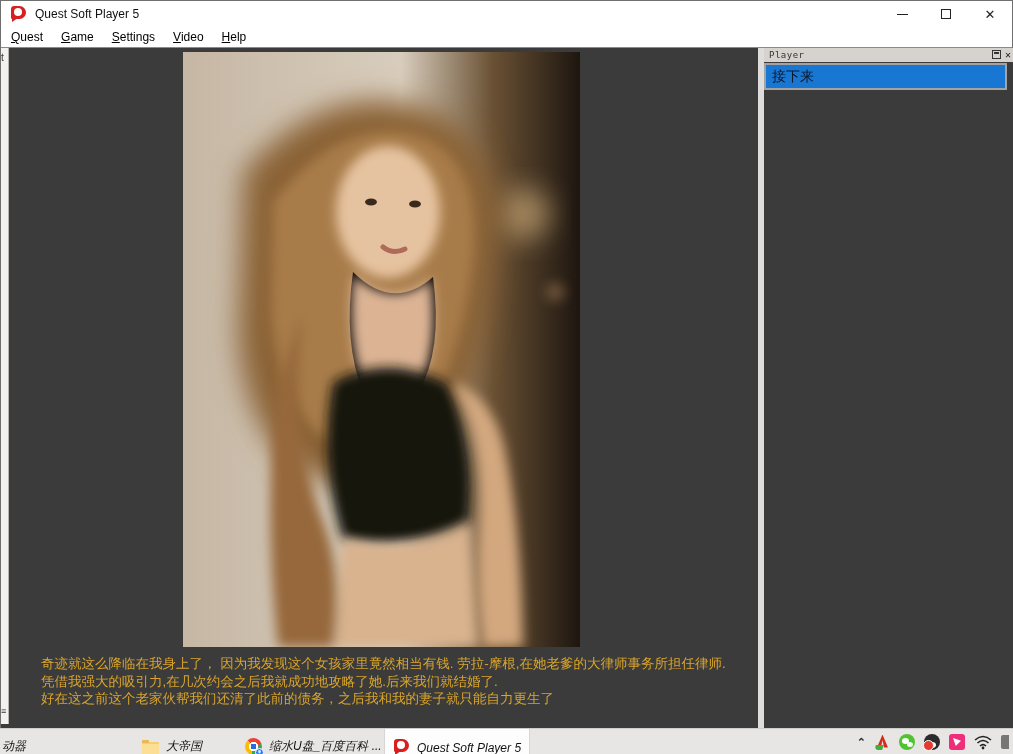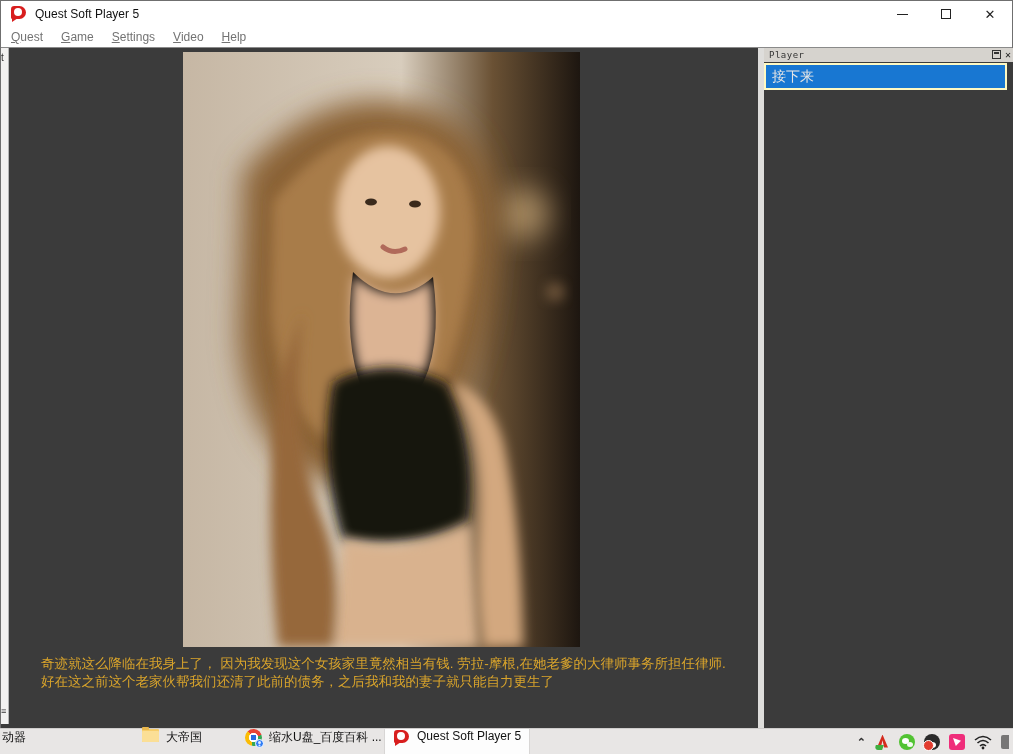--- a/index.html
+++ b/index.html
@@ -21,21 +21,21 @@
                     background:#d81e1e; clip-path:polygon(0 100%,0 0,100% 0); }
   .title-text { font-size:12px; color:#111; margin-left:8px; }
   .win-controls { position:absolute; right:0; top:0; height:26px; display:flex; }
   .win-btn { width:44px; height:26px; display:flex; align-items:center; justify-content:center;
              color:#222; font-size:13px; }
   .glyph-min { width:11px; height:1px; background:#222; display:block; }
   .glyph-max { width:10px; height:10px; border:1px solid #222; display:block; }
   .glyph-close { font-size:13px; line-height:1; }
 
   .menubar { position:absolute; left:0; top:26px; width:100%; height:20px; background:#fff;
-             display:flex; align-items:center; font-size:12px; color:#737373; }
+             display:flex; align-items:center; font-size:12px; color:#000000; }
   .menu-item { padding:2px 8px; margin-left:2px; }
   .menu-item u { text-decoration:underline; }
 
   
   .client { position:absolute; left:0; top:46px; width:1011px; height:681px; background:#3b3b3b;
             border-top:1px solid #8a8a8a; }
   .under-sliver { position:absolute; left:0; top:0; width:8px; height:676px; background:#f2f1f0;
                   border-right:1px solid #b5b5b5; font-size:10px; color:#333; }
   .under-sliver .g1 { position:absolute; left:0; top:4px; }
   .under-sliver .g2 { position:absolute; left:0; top:658px; font-size:9px; }
@@ -52,27 +52,27 @@
   .actions { position:absolute; left:763px; top:0; width:250px; height:681px; background:#3b3b3b; }
   .actions-header { position:absolute; left:0; top:0; width:100%; height:14px; background:#d6d3ce;
                     display:flex; align-items:center; font-family:"DejaVu Sans Mono", monospace;
                     font-size:9px; color:#333; }
   .actions-title { margin-left:5px; letter-spacing:0.5px; }
   .actions-header .hdr-icons { position:absolute; right:3px; top:2px; display:flex; gap:4px; }
   .float-ic { width:9px; height:9px; border:1px solid #333; position:relative; }
   .float-ic::after { content:""; position:absolute; left:1px; top:1px; width:5px; height:2px; background:#333; }
   .close-ic { font-size:10px; line-height:9px; color:#222; }
   .action-item { position:absolute; left:0; top:15px; width:243px; height:27px;
-                 background:#1877d2; border:2px solid #fef9c3;
-                 color:#e5e5e5; font-size:14px; display:flex; align-items:center; padding-left:6px; }
+                 background:#1877d2; border:2px solid #a3a3a3;
+                 color:#0f172a; font-size:14px; display:flex; align-items:center; padding-left:6px; }
 
   
   .taskbar { position:absolute; left:0; top:728px; width:1013px; height:26px; background:#e8e6e5;
              border-top:1px solid #cfcdcc; font-size:12px; color:#111; }
-  .tb-item { position:absolute; top:0; height:26px; display:flex; align-items:flex-start; gap:7px; }
+  .tb-item { position:absolute; top:0; height:26px; display:flex; align-items:flex-end; gap:7px;font-style:italic; }
   .tb-item.active { background:#fdfdfd; border-left:1px solid #d8d6d5; border-right:1px solid #d8d6d5; padding:0 8px; }
   .tb-label { white-space:nowrap; }
 
   .folder-ic { width:17px; height:13px; background:#f7ce6b; border-radius:1px; position:relative; }
   .folder-ic::before { content:""; position:absolute; left:0; top:-2px; width:7px; height:3px;
                        background:#e9b84e; border-radius:1px 1px 0 0; }
   .folder-ic::after { content:""; position:absolute; left:0; top:2px; width:17px; height:11px;
                       background:#fbdf96; border-radius:1px; }
 
   .chrome-ic { width:17px; height:17px; border-radius:50%; position:relative;
@@ -191,20 +191,21 @@
 
           <path d="M160 486 Q225 505 287 470 L295 595 L150 595 Z" fill="#d9b28e" filter="url(#b2)"></path>
           <path d="M268 330 Q300 380 296 470 Q292 540 300 595 L340 595 Q338 470 320 390 Q305 340 268 330 Z" fill="#d3a87f" filter="url(#b2)"></path>
 
           <path d="M120 260 Q105 380 140 470 Q160 520 150 595 L95 595 Q80 450 95 330 Z" fill="#96683a" filter="url(#b2)"></path>
         </svg>
       </div>
 
       <div class="storybox">
         <div>奇迹就这么降临在我身上了， 因为我发现这个女孩家里竟然相当有钱. 劳拉-摩根,在她老爹的大律师事务所担任律师.</div>
+        <div>凭借我强大的吸引力,在几次约会之后我就成功地攻略了她.后来我们就结婚了.</div>
         <div>好在这之前这个老家伙帮我们还清了此前的债务，之后我和我的妻子就只能自力更生了</div>
       </div>
 
       <div class="divider"></div>
 
       <div class="actions">
         <div class="actions-header">
           <span class="actions-title">Player</span>
           <span class="hdr-icons">
             <span class="float-ic"></span>

